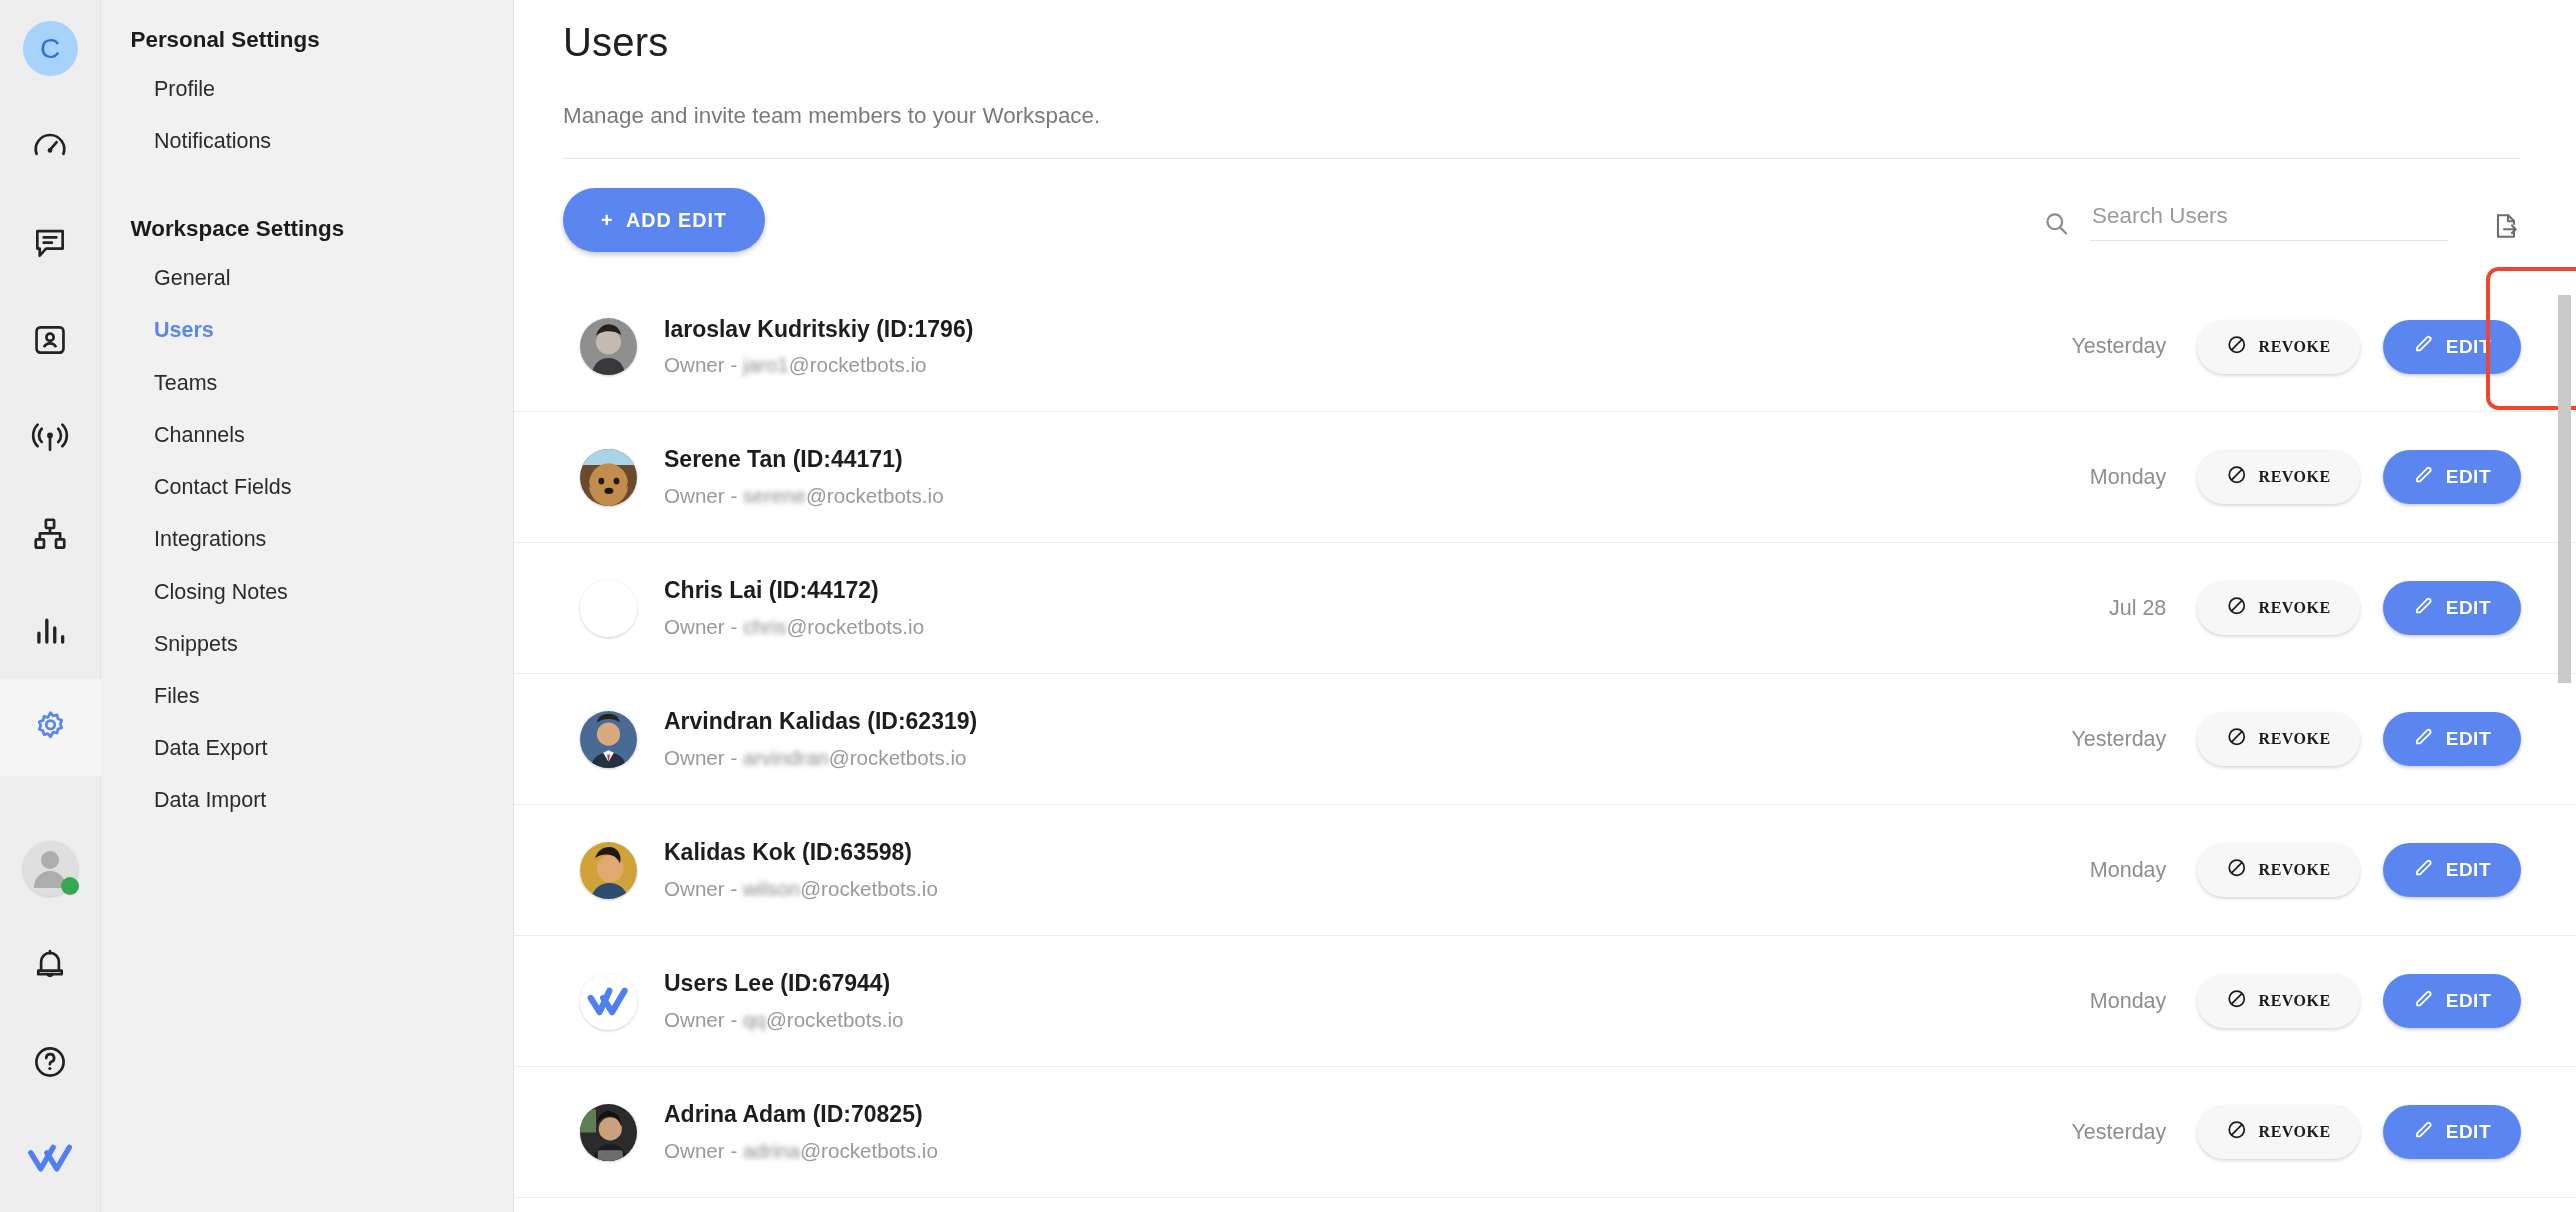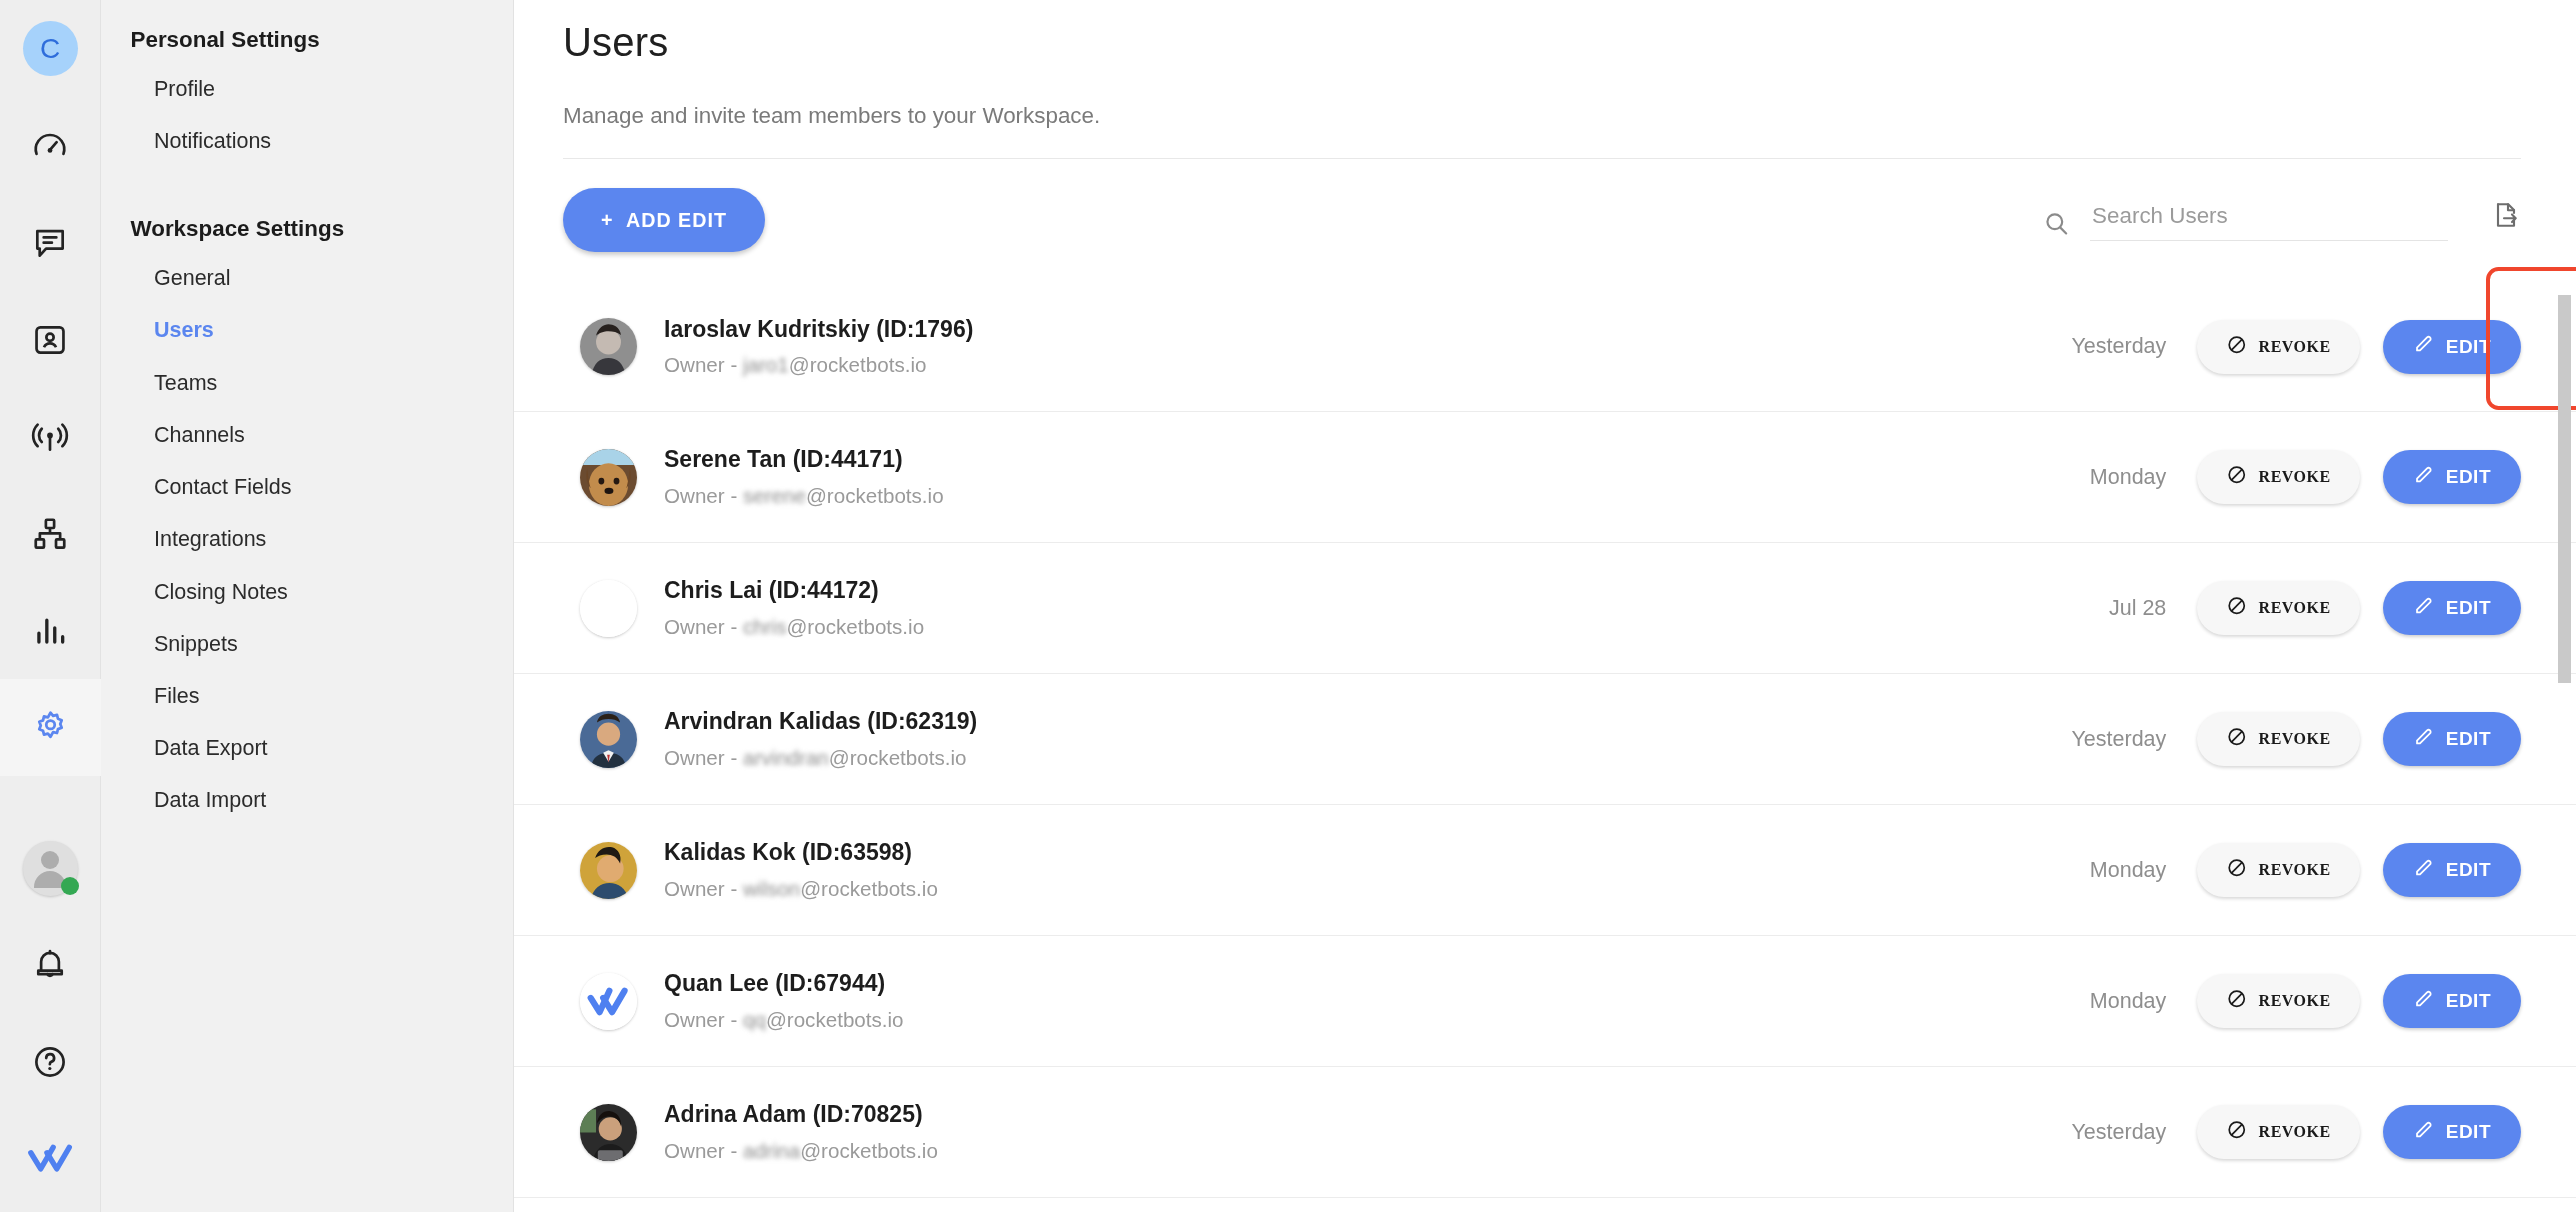--- a/index.html
+++ b/index.html
@@ -90,21 +90,21 @@
     border: none; border-radius: 36px;
     height: 64px; padding: 0 38px;
     font-size: 19.7px; font-weight: bold; letter-spacing: 1px;
     font-family: "Liberation Sans", sans-serif;
     display: flex; align-items: center; gap: 12.5px;
     box-shadow: 0 2.7px 5.4px rgba(0,0,0,.22);
     cursor: pointer;
   }
   .search-wrap {
     margin-left: auto;
-    display: flex; align-items: flex-start; gap: 19.7px;
+    display: flex; align-items: flex-end; gap: 19.7px;
   }
   .search-box { display: flex; align-items: flex-end; gap: 19.7px; }
   .search-input {
     width: 358px; border: none; border-bottom: 0.9px solid #e4e4e4;
     background: transparent; outline: none;
     font-size: 22.4px; color: #333; padding: 3.6px 1.8px 10.7px 1.8px;
     font-family: "Liberation Sans", sans-serif;
   }
   .search-input::placeholder { color: #9b9b9b; }
   .export-btn { margin-left: 23px; display:flex; align-items:center; cursor:pointer; }
@@ -529,21 +529,21 @@
           <div class="av">
             <svg class="av-inner" viewBox="0 0 64 64">
               <rect width="64" height="64" fill="#ffffff"></rect>
               <g fill="none" stroke="#4f80f0" stroke-width="7" stroke-linecap="round" stroke-linejoin="round">
                 <path d="M12 28 L22 44 L33 20"></path>
                 <path d="M26 28 L36 44 L50 20"></path>
               </g>
             </svg>
           </div>
           <div class="info">
-            <div class="uname">Quan Lee (ID:67944)</div>
+            <div class="uname">Users Lee (ID:67944)</div>
             <div class="uemail"><span>Owner</span> - <span class="blurred">qq</span><span>@rocketbots.io</span></div>
           </div>
           <div class="row-actions">
             <span class="ts">Monday</span>
             <button class="btn-revoke">
               <span>
                 <svg width="21.5" height="21.5" viewBox="0 0 24 24" fill="none" stroke="#1a1a1a" stroke-width="1.9">
                     <circle cx="12" cy="12" r="8.4"></circle>
                     <path d="M6.1 17.9 17.9 6.1"></path>
                   </svg>

